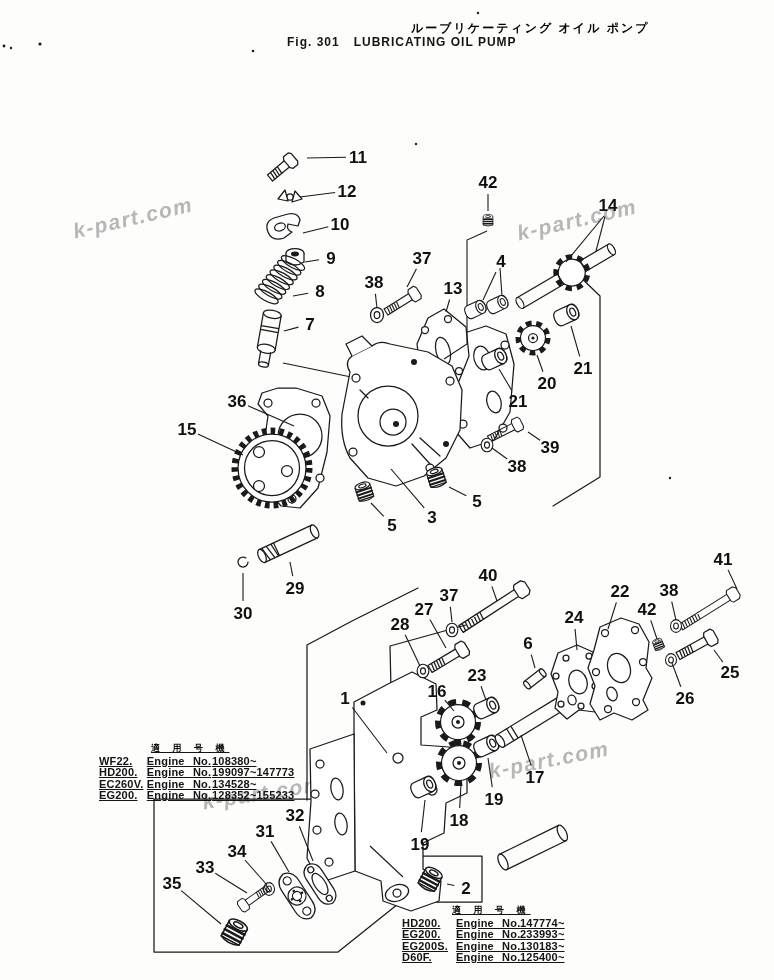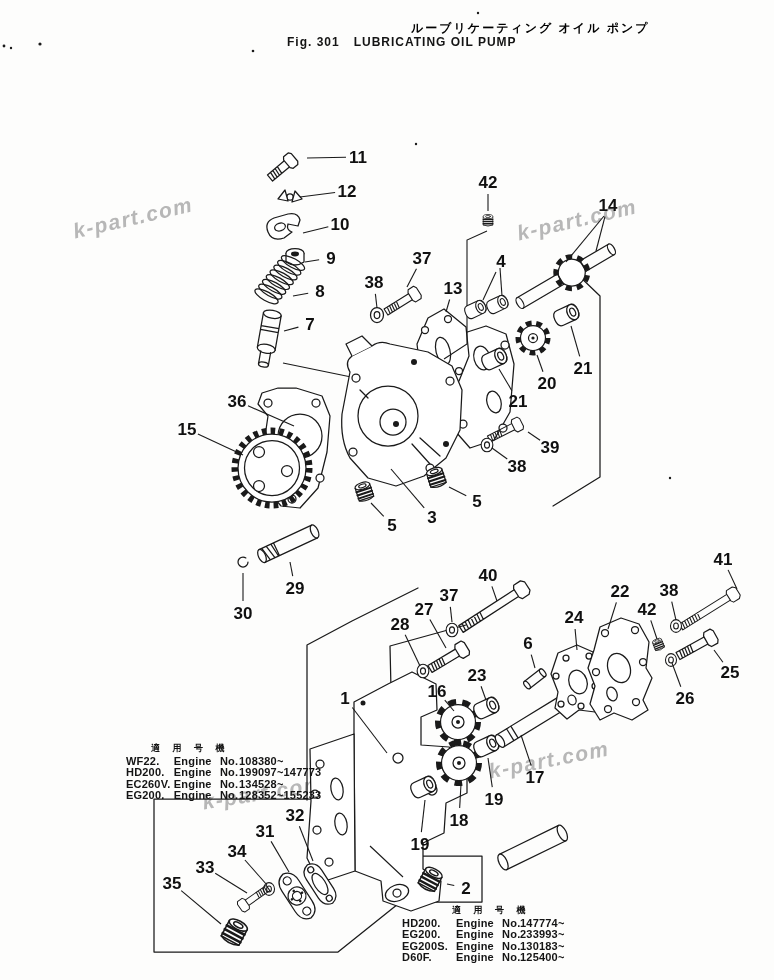--- a/index.html
+++ b/index.html
@@ -7,24 +7,24 @@
         font-family:"Liberation Sans",sans-serif;}
   .title-jp{position:absolute;left:366px;top:20px;font-size:12px;font-weight:bold;
             letter-spacing:2px;color:#000000;white-space:nowrap;margin-left:45px;}
   .title-en{position:absolute;left:287px;top:35px;font-size:12px;font-weight:bold;
             letter-spacing:1px;color:#141414;white-space:nowrap;}
   .title-en .fig{margin-right:14px;}
   .watermark{position:absolute;font-size:21px;font-style:italic;font-weight:bold;
              color:#b7b7b7;letter-spacing:1.5px;white-space:nowrap;
              transform:translate(-50%,-50%) rotate(var(--r));}
   .app-table{position:absolute;color:#141414;font-weight:bold;font-size:11px;
-             line-height:11.5px;letter-spacing:0.2px;white-space:nowrap;}
+             line-height:11.5px;letter-spacing:0.2px;white-space:nowrap;text-decoration:underline;}
   .app-table .hdr{font-size:9px;letter-spacing:5px;margin-bottom:1px;}
   .app-table .row{display:grid;}
-  .app-table.left .row{grid-template-columns:47px 66px auto;margin-left:27px;}
+  .app-table.left .row{grid-template-columns:47px 66px auto;}
   .app-table.right .row{grid-template-columns:54px 64px auto;}
   .app-table .engine{word-spacing:5px;text-align:center;}
   svg.diagram{position:absolute;left:0;top:0;}
   svg .ln{stroke:#1a1a1a;stroke-width:1.25;fill:none;stroke-linecap:round;stroke-linejoin:round;}
   svg .wf{stroke:#1a1a1a;stroke-width:1.25;fill:#fff;stroke-linejoin:round;}
   svg .teeth{fill:none;stroke:#1a1a1a;}
   svg .dk{fill:#1a1a1a;stroke:none;}
   svg .thick{stroke-width:2.1;}
   svg .leader{stroke:#1a1a1a;stroke-width:1.1;fill:none;}
   svg .callout{font-family:"Liberation Sans",sans-serif;font-size:17px;font-weight:bold;

